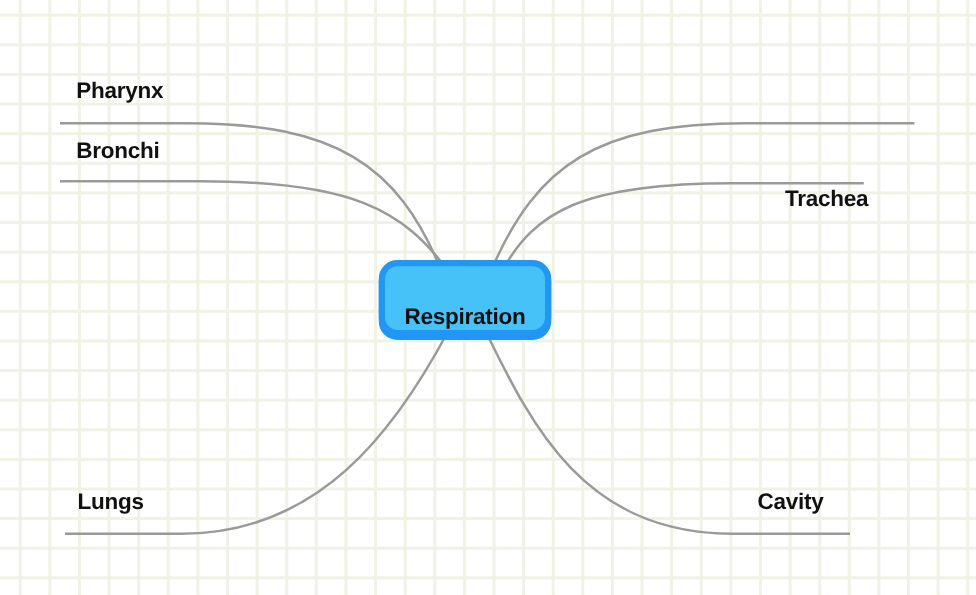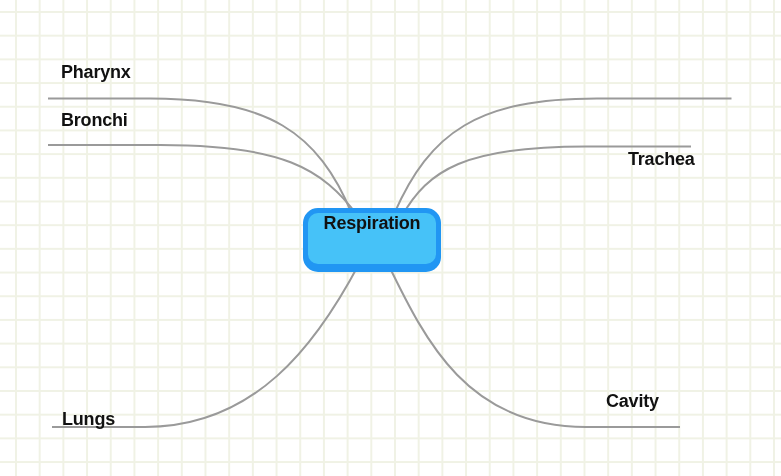--- a/index.html
+++ b/index.html
@@ -37,36 +37,36 @@
     line-height: 23px;
     color: #111111;
     letter-spacing: -0.2px;
     white-space: nowrap;
     cursor: default;
   }
   .pos-pharynx { left: 61px;  top: 61px;  }
   .pos-nasal   { left: 606px; top: 61px;  }
   .pos-bronchi { left: 61px;  top: 109px; text-align: right; }
   .pos-trachea { left: 628px; top: 109px; margin-top: 39px; }
-  .pos-lungs   { left: 62px;  top: 408px; }
+  .pos-lungs   { left: 62px;  top: 390px; }
   .pos-larynx  { left: 606px; top: 390px; }
 
   .center-node {
     position: absolute;
     left: 303px;
     top: 208px;
     width: 138px;
     height: 61px;
     box-sizing: border-box;
     border-radius: 15px;
     border: 5px solid var(--node-border, #2196f3);
     background: var(--node-fill, #46c2f8);
     box-shadow: 0 3px 0 var(--node-border, #2196f3);
     display: flex;
-    align-items: flex-start;
+    align-items: flex-end;
     justify-content: center;
   }
   .center-node-label {
     font-size: 18px;
     font-weight: 700;
     letter-spacing: -0.2px;
     color: #111111;
   }
 </style>
 </head>

